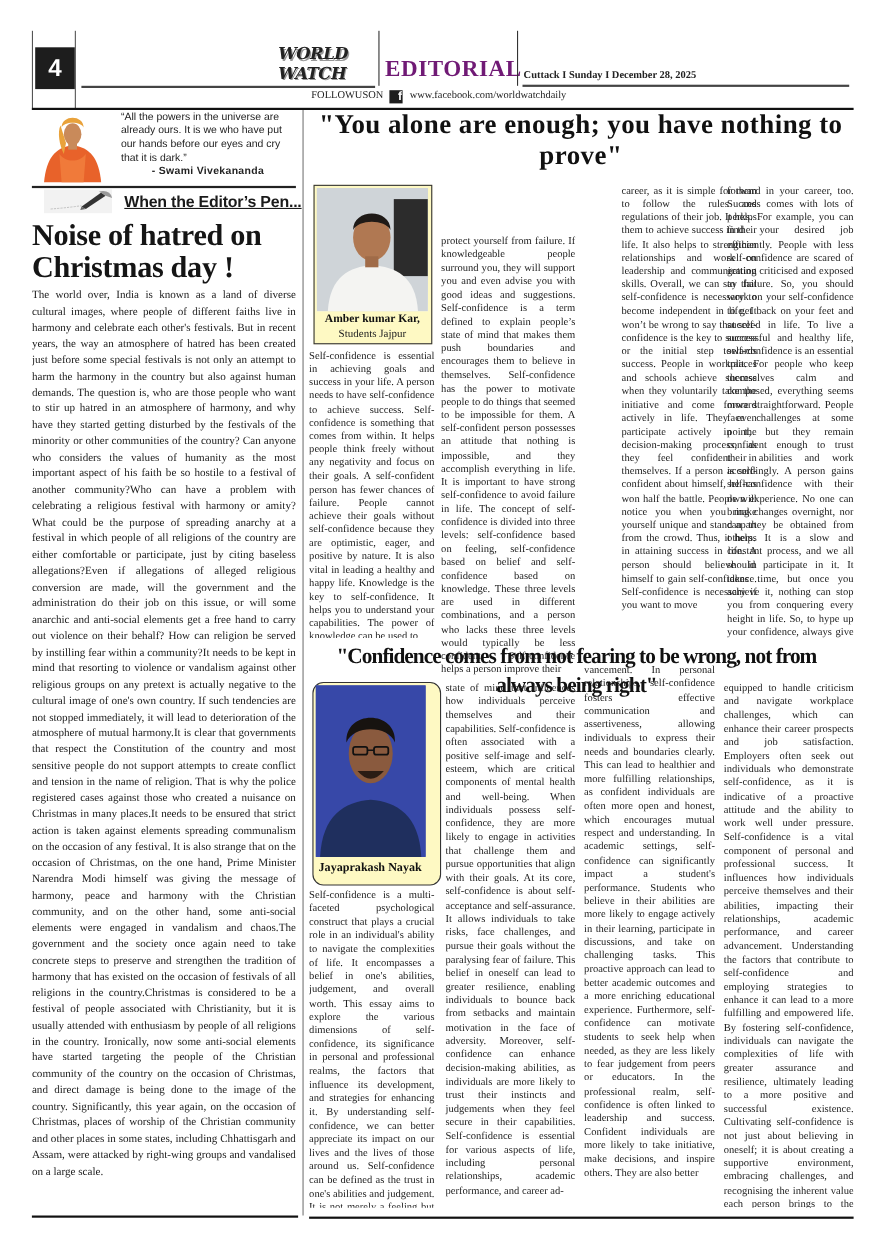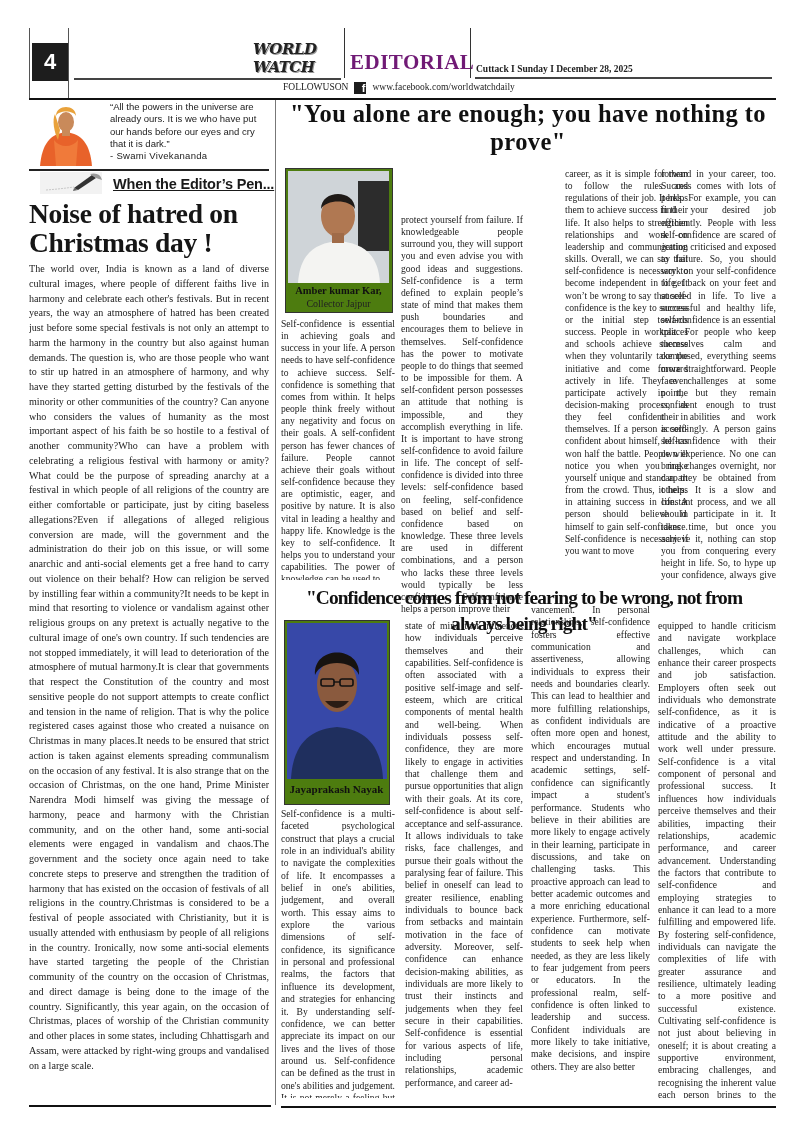--- a/index.html
+++ b/index.html
@@ -16,50 +16,50 @@
   .dateline { position: absolute; left: 476px; top: 64px; font-size: 9.5px; font-weight: bold; color: #222; }
   .mast-hr1 { position: absolute; left: 74px; top: 78px; width: 267px; height: 2px; background: #444; }
   .mast-hr2 { position: absolute; left: 475px; top: 77px; width: 297px; height: 1.5px; background: #444; }
   .follow { position: absolute; left: 283px; top: 82px; font-size: 9.5px; display: flex; gap: 6px; color: #222; }
   .fb-icon { width: 12px; height: 12px; background: #1d1d1d; color: #fff; font-family: "Liberation Sans", sans-serif; font-weight: bold; font-size: 11px; display: inline-flex; align-items: flex-end; justify-content: flex-end; padding-right: 1px; line-height: 1; }
   .mast-base { position: absolute; left: 29px; top: 98px; width: 747px; height: 2px; background: #111; }
 
   
   .swami-img { position: absolute; left: 36px; top: 100px; width: 60px; height: 66px; }
   .swami-quote { position: absolute; left: 110px; top: 101px; width: 158px; font-family: "Liberation Sans", sans-serif; font-size: 9.5px; line-height: 12.4px; color: #222; }
-  .swami-author { position: absolute; left: 110px; top: 150px; width: 158px; text-align: left; font-family: "Liberation Sans", sans-serif; font-size: 9.5px; font-weight: normal; letter-spacing: 0.3px; color: #222; }
+  .swami-author { position: absolute; left: 110px; top: 150px; width: 158px; text-align: center; font-family: "Liberation Sans", sans-serif; font-size: 9.5px; font-weight: bold; letter-spacing: 0.3px; color: #222; }
   .quote-hr { position: absolute; left: 29px; top: 169px; width: 240px; height: 1.5px; background: #222; }
 
   .pen-img { position: absolute; left: 40px; top: 172px; width: 62px; height: 22px; }
   .editors-pen { position: absolute; left: 113px; top: 176px; font-family: "Liberation Sans", sans-serif; font-weight: bold; font-size: 14.5px; text-decoration: underline; color: #1a1a1a; letter-spacing: -0.2px; }
   .headline { position: absolute; left: 29px; top: 199px; width: 240px; font-size: 27.5px; font-weight: bold; line-height: 29px; color: #151515; letter-spacing: -0.3px; }
 
   .body-text { position: absolute; font-size: 10.1px; line-height: 14.75px; text-align: justify; color: #1a1a1a; }
   .editorial-body { left: 29px; top: 262px; width: 240px; height: 840px; overflow: hidden; }
 
   .vrule { position: absolute; width: 1px; background: #777; }
   .hrule-bottom { position: absolute; height: 2px; background: #111; }
 
   
   .pull-quote-1 { position: absolute; left: 283px; top: 100px; width: 490px; text-align: center; font-size: 24.5px; font-weight: bold; line-height: 28px; color: #111; letter-spacing: 0.4px; }
-  .photo-box { position: absolute; border: 1.5px solid #333; background: #4d7c0f; }
+  .photo-box { position: absolute; border: 1.5px solid #333; background: #fef9c3; }
   .photo-1 { left: 285px; top: 168px; width: 108px; height: 145px; }
   .photo-1 .pic { position: absolute; left: 2px; top: 2px; width: 101px; height: 112px; background: linear-gradient(180deg,#cfd3d6 0%,#b9bec2 40%,#e9ecef 100%); overflow: hidden; }
   .photo-1 .cap-name { position: absolute; left: 0; top: 116px; width: 105px; text-align: center; font-size: 10.5px; font-weight: bold; color: #111; }
   .photo-1 .cap-title { position: absolute; left: 0; top: 129px; width: 105px; text-align: center; font-size: 10px; color: #222; }
 
   .art1-col { font-size: 9.6px; line-height: 12.15px; }
   .art1-c1 { left: 281px; top: 318px; width: 114px; height: 262px; overflow: hidden; }
   .art1-c2 { left: 401px; top: 168px; width: 122px; height: 412px; overflow: hidden; margin-top: 46px; }
   .art1-c3 { left: 531px; top: 168px; width: 123px; height: 412px; overflow: hidden; margin-left: 34px; }
   .art1-c4 { left: 661px; top: 168px; width: 115px; height: 412px; overflow: hidden; }
 
   .pull-quote-2 { position: absolute; left: 281px; top: 584px; width: 496px; text-align: center; font-size: 19.8px; font-weight: bold; line-height: 26px; color: #111; letter-spacing: -0.9px; transform: scaleX(0.98); transform-origin: left; }
 
-  .photo-2 { left: 284px; top: 620px; width: 106px; height: 185px; }
+  .photo-2 { left: 284px; top: 620px; width: 117px; height: 185px; border-radius: 10px; }
   .photo-2 .pic { position: absolute; left: 2px; top: 2px; width: 100px; height: 156px; background: #3748a8; overflow: hidden; }
   .photo-2 .cap-name { position: absolute; left: 0; top: 162px; width: 103px; text-align: center; font-size: 11px; font-weight: bold; color: #111; }
 
   .art2-col { font-size: 9.6px; line-height: 12.35px; }
   .art2-c1 { left: 281px; top: 808px; width: 114px; height: 290px; overflow: hidden; }
   .art2-c2 { left: 405px; top: 620px; width: 118px; height: 478px; overflow: hidden; }
   .art2-c3 { left: 531px; top: 604px; width: 119px; height: 478px; overflow: hidden; }
   .art2-c4 { left: 658px; top: 620px; width: 118px; height: 478px; overflow: hidden; }
 </style>
 </head>
@@ -113,21 +113,21 @@
     <svg width="101" height="112" viewBox="0 0 101 112">
       <rect x="0" y="0" width="101" height="112" fill="#cfd4d8"></rect>
       <rect x="70" y="10" width="31" height="70" fill="#2c2c2c"></rect>
       <path d="M10 112 C12 80 30 72 50 70 C72 72 90 80 92 112 Z" fill="#f4f4f2"></path>
       <ellipse cx="50" cy="45" rx="17" ry="21" fill="#b07852"></ellipse>
       <path d="M33 38 C33 18 67 18 67 38 C62 28 38 28 33 38 Z" fill="#1f1a17"></path>
       <rect x="44" y="62" width="12" height="10" fill="#a06b48"></rect>
     </svg>
   </div>
   <div class="cap-name">Amber kumar Kar,</div>
-  <div class="cap-title">Collector Jajpur</div>
+  <div class="cap-title">Students Jajpur</div>
 </div>
 <div class="body-text art1-col art1-c1">Self-confidence is essential in achieving goals and success in your life. A person needs to have self-confidence to achieve success. Self-confidence is something that comes from within. It helps people think freely without any negativity and focus on their goals. A self-confident person has fewer chances of failure. People cannot achieve their goals without self-confidence because they are optimistic, eager, and positive by nature. It is also vital in leading a healthy and happy life. Knowledge is the key to self-confidence. It helps you to understand your capabilities. The power of knowledge can be used to</div>
 <div class="body-text art1-col art1-c2">protect yourself from failure. If knowledgeable people surround you, they will support you and even advise you with good ideas and suggestions. Self-confidence is a term defined to explain people’s state of mind that makes them push boundaries and encourages them to believe in themselves. Self-confidence has the power to motivate people to do things that seemed to be impossible for them. A self-confident person possesses an attitude that nothing is impossible, and they accomplish everything in life. It is important to have strong self-confidence to avoid failure in life. The concept of self-confidence is divided into three levels: self-confidence based on feeling, self-confidence based on belief and self-confidence based on knowledge. These three levels are used in different combinations, and a person who lacks these three levels would typically be less confident. Self-confidence helps a person improve their</div>
 <div class="body-text art1-col art1-c3">career, as it is simple for them to follow the rules and regulations of their job. It helps them to achieve success in their life. It also helps to strengthen relationships and work on leadership and communication skills. Overall, we can say that self-confidence is necessary to become independent in life. It won’t be wrong to say that self-confidence is the key to success or the initial step towards success. People in workplaces and schools achieve success when they voluntarily take the initiative and come forward actively in life. They even participate actively in the decision-making process, as they feel confident in themselves. If a person is self-confident about himself, he has won half the battle. People will notice you when you make yourself unique and stand apart from the crowd. Thus, it helps in attaining success in life. A person should believe in himself to gain self-confidence. Self-confidence is necessary if you want to move</div>
 <div class="body-text art1-col art1-c4">forward in your career, too. Success comes with lots of perks. For example, you can find your desired job efficiently. People with less self-confidence are scared of getting criticised and exposed to failure. So, you should work on your self-confidence to get back on your feet and succeed in life. To live a successful and healthy life, self-confidence is an essential trait. For people who keep themselves calm and composed, everything seems more straightforward. People face challenges at some point, but they remain confident enough to trust their abilities and work accordingly. A person gains self-confidence with their own experience. No one can bring changes overnight, nor can they be obtained from others. It is a slow and constant process, and we all should participate in it. It takes time, but once you achieve it, nothing can stop you from conquering every height in life. So, to hype up your confidence, always give yourself a pep talk.</div>
 
 <div class="pull-quote-2">"Confidence comes from not fearing to be wrong, not from always being right"</div>
 <div class="photo-box photo-2">
   <div class="pic">
     <svg width="100" height="156" viewBox="0 0 100 156">

